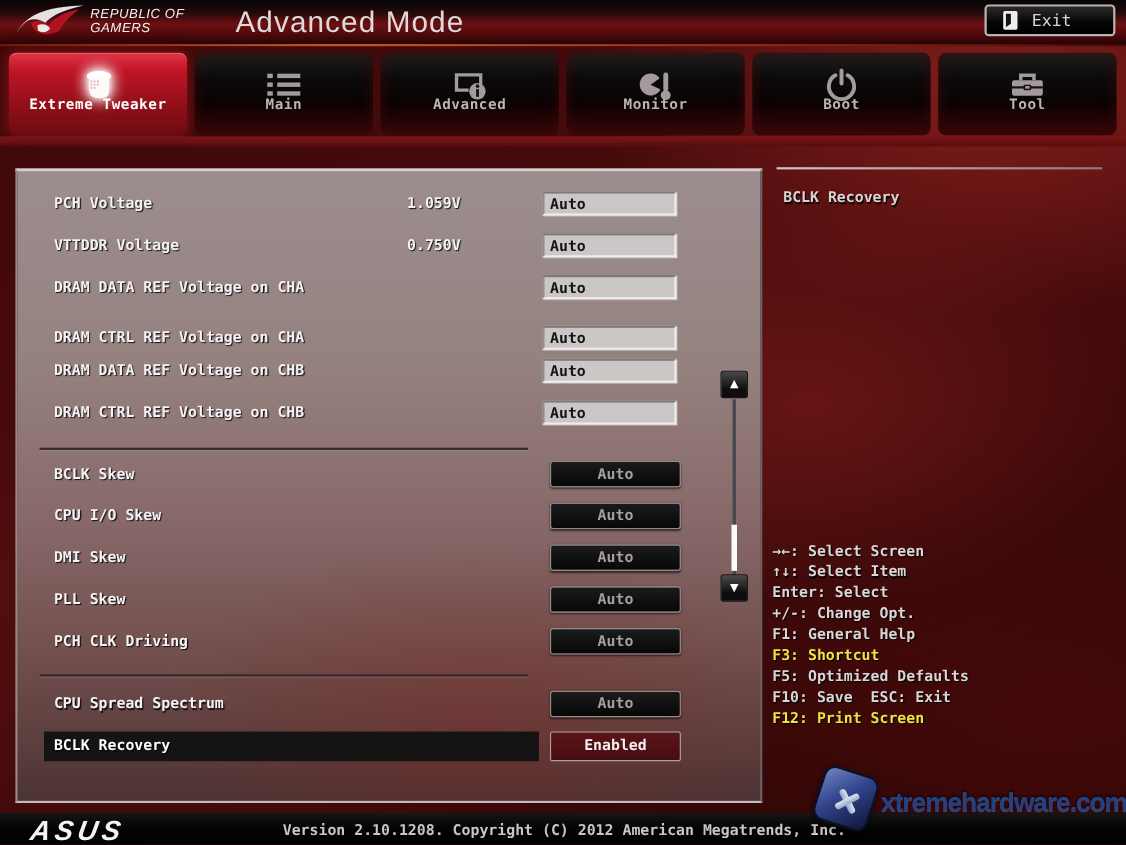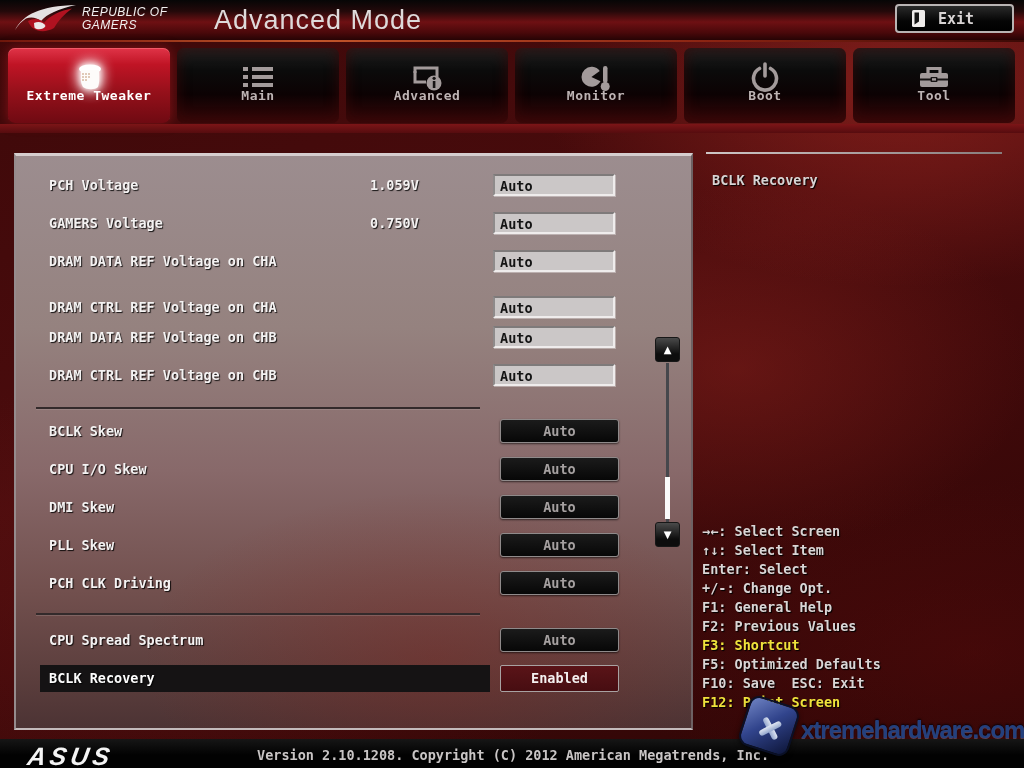--- a/index.html
+++ b/index.html
@@ -24,21 +24,21 @@
   #roglogo { position:absolute; left:14px; top:2px; }
   #rogtext { position:absolute; left:82px; top:6px; color:#f2f0f0;
     font-family:"Liberation Sans",sans-serif; font-weight:normal; font-style:italic;
     font-size:12px; line-height:13px; letter-spacing:.5px; }
   #title { position:absolute; left:214px; top:5px; color:#dedada;
     font-family:"Liberation Sans",sans-serif; font-size:27px; letter-spacing:1px; }
   #exitbtn {
     position:absolute; left:895px; top:4px; width:119px; height:29px;
     border:2px solid #b9b4b4; border-radius:4px;
     background:linear-gradient(180deg,#2a2a2a,#050505 60%,#000);
-    color:#d8d4d4; font-size:15px; font-weight:bold;
+    color:#d8d4d4; font-size:15px; font-weight:normal;
     display:flex; align-items:center; gap:12px; padding-left:14px; cursor:pointer;
   }
   
   .tab {
     position:absolute; top:48px; width:162px; height:75px; border-radius:7px;
     background:linear-gradient(180deg,#202020 0%,#0b0b0b 30%,#0c0203 62%,#380708 100%);
     box-shadow:inset 0 0 14px rgba(60,8,8,.8);
     color:#bdb4b4; cursor:pointer;
   }
   .tab .tab-label {
@@ -106,21 +106,21 @@
   }
   #scrolltrack { position:absolute; left:666px; top:363px; width:3px; height:160px;
     background:#46474c; cursor:pointer; }
   #scrollthumb { position:absolute; left:665px; top:477px; width:5px; height:42px;
     background:#fafafa; cursor:grab; }
   
   #helpdivider { position:absolute; left:706px; top:152px; width:296px; height:2px;
     background:linear-gradient(90deg,#cfc6c6,#877c7c); }
   #helptitle { position:absolute; left:712px; top:172px; font-size:13.5px; font-weight:bold;
     color:#d8d3d3; text-shadow:1px 1px 1px #000; }
-  #hotkeys { position:absolute; left:702px; top:522px; width:310px; }
+  #hotkeys { position:absolute; left:702px; top:492px; width:310px; }
   .hk { font-size:13.5px; font-weight:bold; color:#dad5d5; line-height:19px;
     text-shadow:1px 1px 1px #000; white-space:pre; }
   .hk.hl { color:#f0e23c; }
   
   #footer { position:absolute; left:0; top:739px; width:1024px; height:29px;
     background:linear-gradient(180deg,#161616,#020202 55%); }
   #asuslogo { position:absolute; left:28px; top:742px; color:#f4f4f4;
     font-family:"Liberation Sans",sans-serif; font-weight:bold; font-style:italic;
     font-size:25px; letter-spacing:4px; transform:skewX(-10deg); }
   #version { position:absolute; left:257px; top:747px; font-size:13.5px; font-weight:bold;
@@ -247,21 +247,21 @@
   </div>
   <div id="redstrip"></div>
 
   <div id="panel">
     <div class="row" style="top:10px">
       <span class="lbl">PCH Voltage</span>
       <span class="reading">1.059V</span>
       <span class="ctl-input">Auto</span>
     </div>
     <div class="row" style="top:48px">
-      <span class="lbl">GAMERS Voltage</span>
+      <span class="lbl">VTTDDR Voltage</span>
       <span class="reading">0.750V</span>
       <span class="ctl-input">Auto</span>
     </div>
     <div class="row" style="top:86px">
       <span class="lbl">DRAM DATA REF Voltage on CHA</span>
       <span class="ctl-input">Auto</span>
     </div>
     <div class="row" style="top:132px">
       <span class="lbl">DRAM CTRL REF Voltage on CHA</span>
       <span class="ctl-input">Auto</span>
@@ -317,21 +317,20 @@
   <div class="scrollbtn" style="top:522px">▼</div>
 
   <div id="helpdivider"></div>
   <div id="helptitle">BCLK Recovery</div>
   <div id="hotkeys">
     <div class="hk">→←: Select Screen</div>
     <div class="hk">↑↓: Select Item</div>
     <div class="hk">Enter: Select</div>
     <div class="hk">+/-: Change Opt.</div>
     <div class="hk">F1: General Help</div>
-    <div class="hk">F2: Previous Values</div>
     <div class="hk hl">F3: Shortcut</div>
     <div class="hk">F5: Optimized Defaults</div>
     <div class="hk">F10: Save  ESC: Exit</div>
     <div class="hk hl">F12: Print Screen</div>
   </div>
 
   <div id="footer"></div>
   <div id="asuslogo">ASUS</div>
   <div id="version">Version 2.10.1208. Copyright (C) 2012 American Megatrends, Inc.</div>
 

